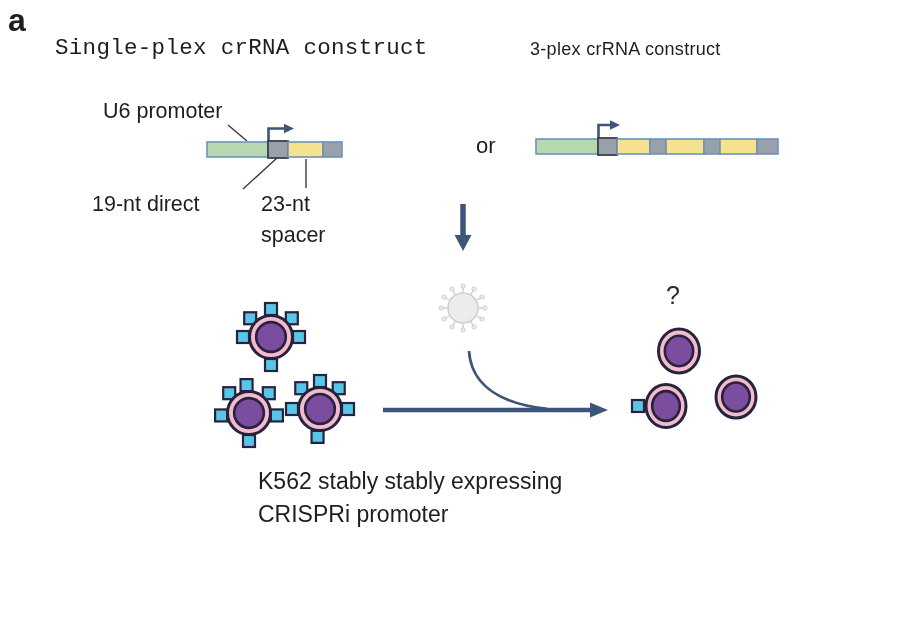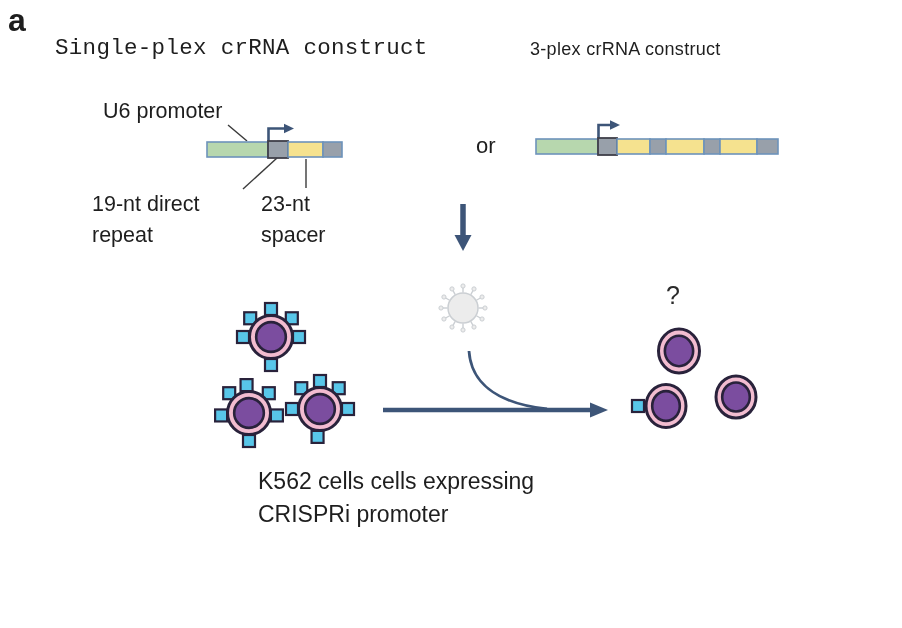--- a/index.html
+++ b/index.html
@@ -154,28 +154,27 @@
       </g>
     </svg>
 
   <div class="txt" id="panel-a">a</div>
   <div class="txt" id="heading-single">Single-plex crRNA construct</div>
   <div class="txt" id="heading-three">3-plex crRNA construct</div>
   <div class="txt" id="u6-label">U6 promoter</div>
 
   <div class="txt" id="repeat-label">
     <div>19-nt direct</div>
-    <div>repeat</div>
   </div>
 
   <div class="txt" id="spacer-label">
     <div>23-nt</div>
     <div>spacer</div>
   </div>
 
   <div class="txt" id="or-label">or</div>
   <div class="txt" id="q-label">?</div>
 
   <div class="txt" id="caption">
-    <div>K562 cells cells expressing</div>
+    <div>K562 stably stably expressing</div>
     <div>CRISPRi promoter</div>
   </div>
 </div>
 
 </body></html>

